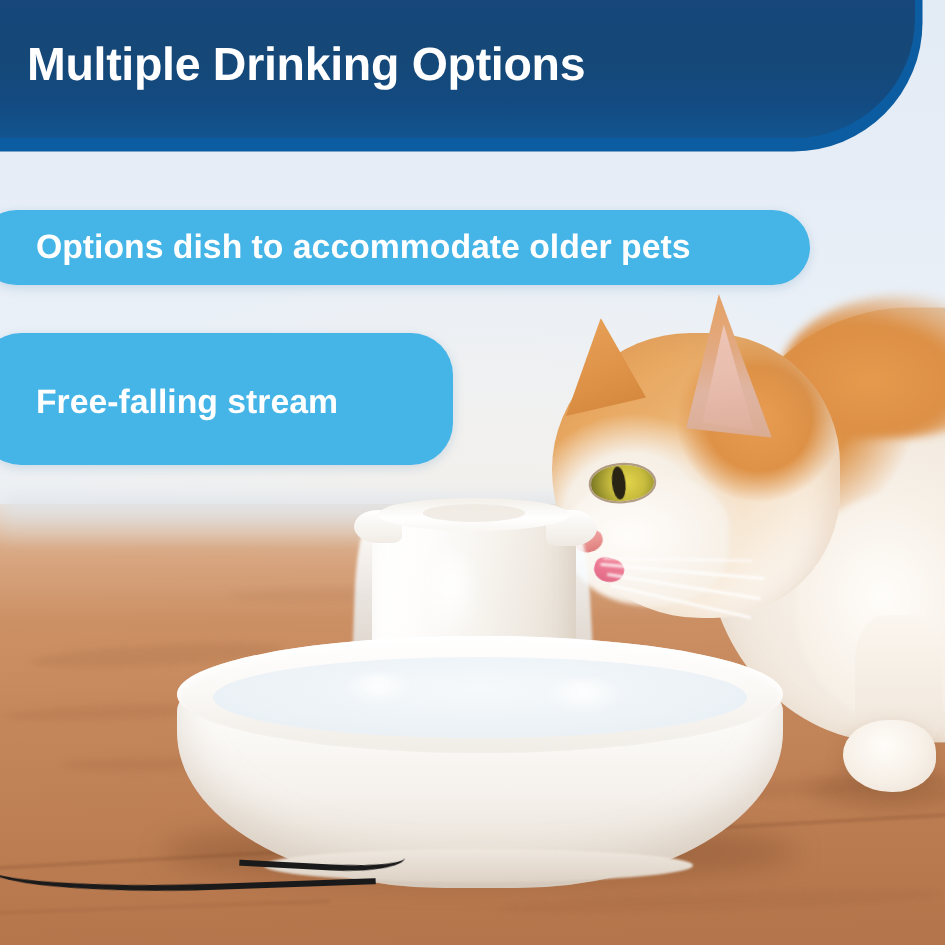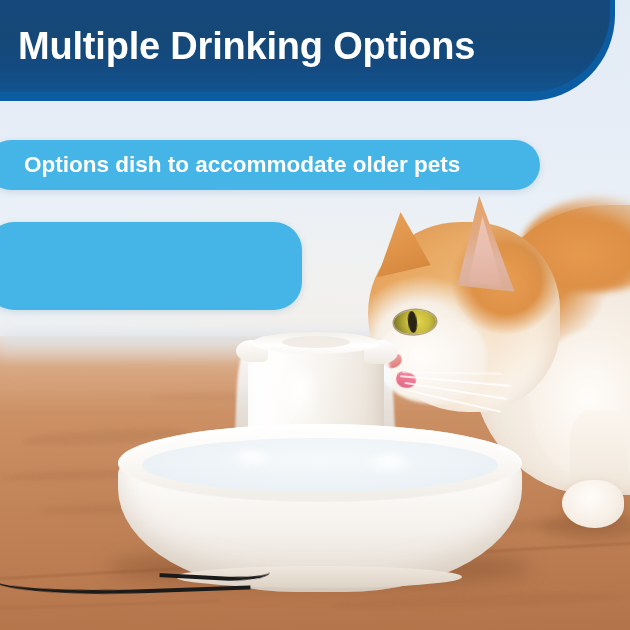--- a/index.html
+++ b/index.html
@@ -374,21 +374,21 @@
     left: -10px; top: 0;
     width: 620px; height: 92px;
     background: linear-gradient(180deg, #17477c 0%, #154877 38%, #134a80 72%, #12548f 100%);
     border-bottom-right-radius: 80px;
   }
   .banner-title {
     position: absolute;
     left: 28px;
     top: 25px;
     color: #ffffff;
-    font-size: 38px;
+    font-size: 31px;
     font-weight: bold;
     letter-spacing: -0.2px;
     white-space: nowrap;
   }
 
   
   .pill {
     position: absolute;
     left: -14px;
     background: #45b5e8;
@@ -483,17 +483,17 @@
   <div class="banner">
     <div class="banner-title">Multiple Drinking Options</div>
   </div>
 
   <div class="pill pill-1">
     <span>Options dish to accommodate older pets</span>
   </div>
 
   <div class="pill pill-2">
     <span class="lines">
-      <br>
+      <span>Free-falling stream</span><br>
     </span>
   </div>
 
 </div>
 
 </body></html>

